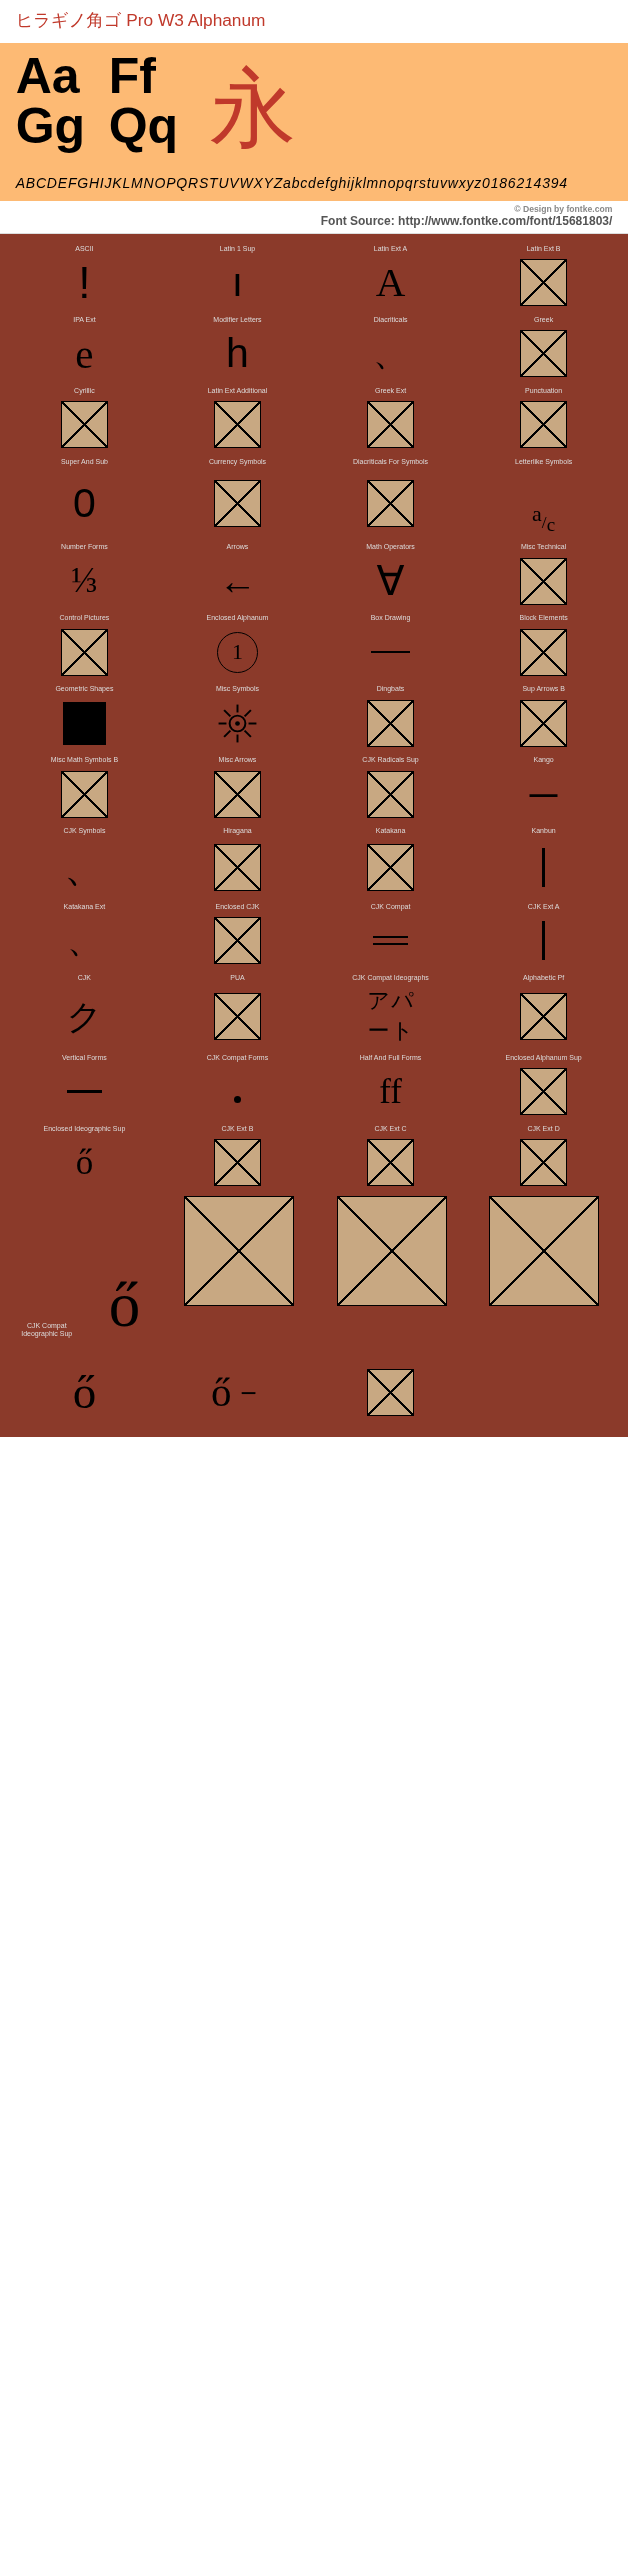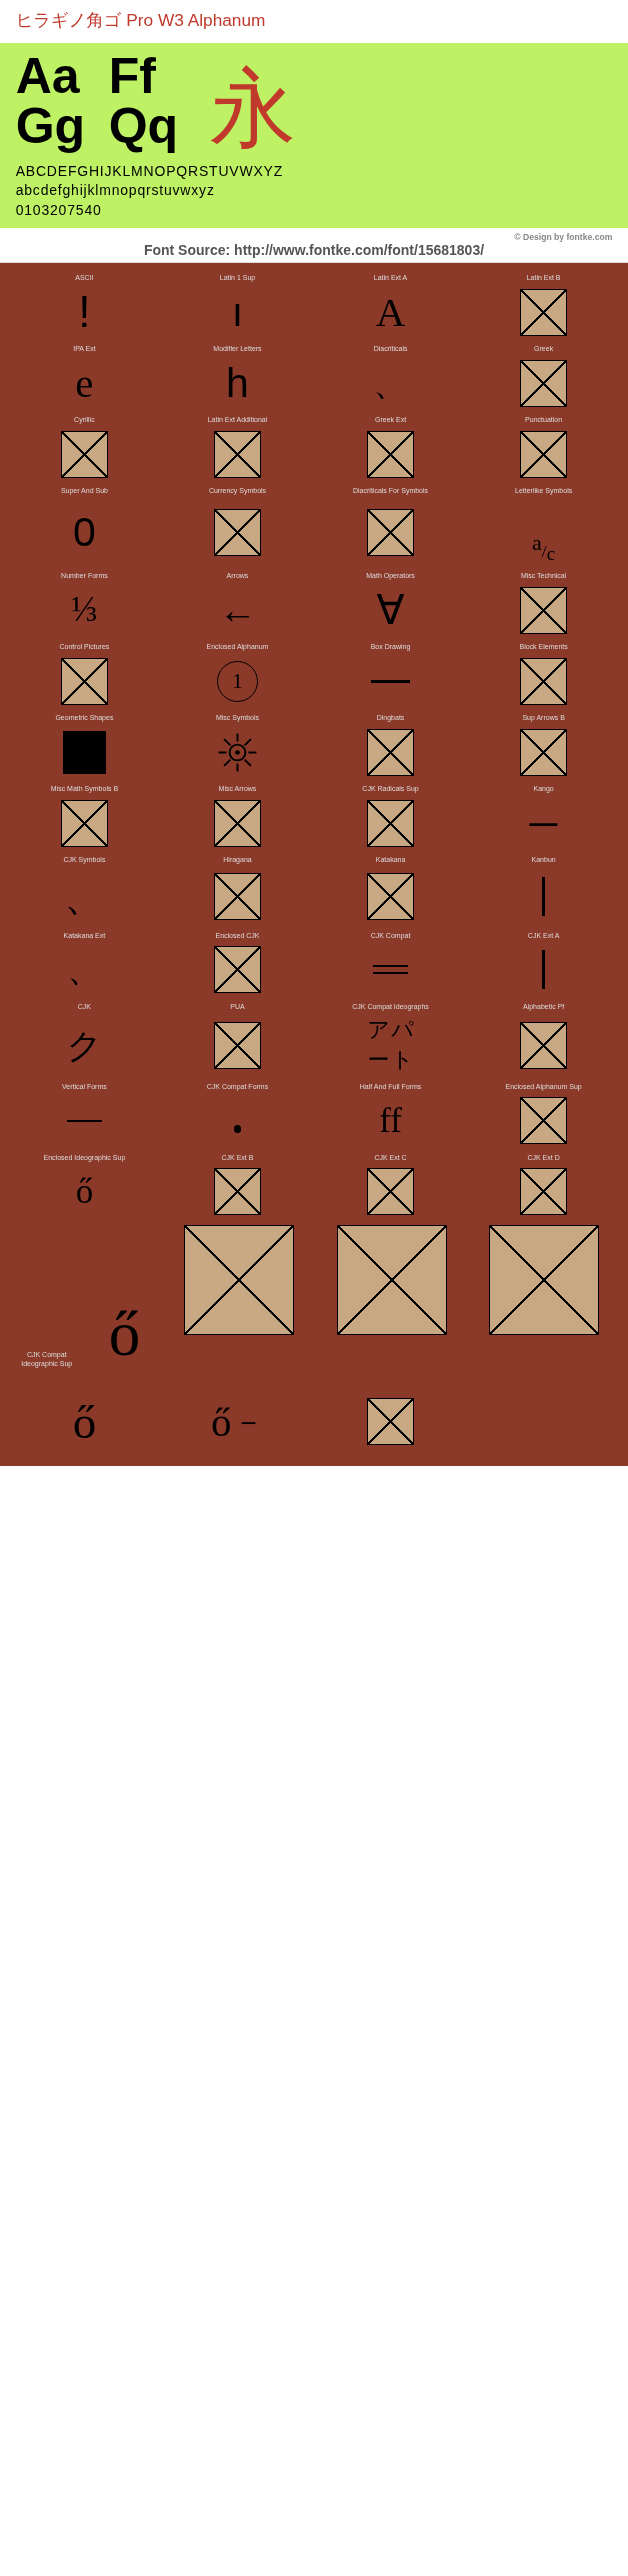--- a/index.html
+++ b/index.html
@@ -16,21 +16,21 @@
     }
     #font-title {
       font-size: 17.3px;
       color: #c0392b;
       font-weight: normal;
       margin-bottom: 6.3px;
     }
 
     
     #preview-area {
-      background: #bef264;
+      background: #fdba74;
       padding: 7.9px 15.7px 7.9px 15.7px;
       display: flex;
       flex-direction: column;
     }
     #preview-row1 {
       display: flex;
       align-items: flex-end;
       gap: 23.6px;
       margin-bottom: 0px;
     }
@@ -46,22 +46,23 @@
       line-height: 1;
     }
     .preview-char-kanji {
       font-size: 86px;
       color: #c0392b;
       line-height: 1;
       margin-left: 7.9px;
     }
     #preview-row2 {
       display: flex;
-      flex-direction: column;
-      margin-top: 11px;
+      flex-direction: row;
+      margin-top: 23px;
+      font-style: italic;
     }
     .alphabet-line {
       font-size: 14px;
       color: #000;
       line-height: 1.4;
       letter-spacing: 0.8px;
     }
 
     
     #info-section {
@@ -69,23 +70,23 @@
       padding: 3.1px 15.7px 4.7px 15.7px;
       border-bottom: 0.8px solid #ddd;
       font-weight: bold;
     }
     .info-line {
       font-size: 8.6px;
       color: #888;
       text-align: right;
     }
     .info-source {
-      font-size: 14px;
+      font-size: 12px;
       color: #555;
-      text-align: center;
+      text-align: right;
     }
 
     
     #grid-section {
       background: #8b3a2a;
       padding: 7.9px;
     }
 
     .grid-row {
       display: flex;
@@ -285,21 +286,21 @@
     </div>
     <div class="preview-char-pair">
       <span class="preview-char-large">Ff</span>
       <span class="preview-char-large">Qq</span>
     </div>
     <span class="preview-char-kanji">永</span>
   </div>
   <div id="preview-row2">
     <span class="alphabet-line">ABCDEFGHIJKLMNOPQRSTUVWXYZ</span>
     <span class="alphabet-line">abcdefghijklmnopqrstuvwxyz</span>
-    <span class="alphabet-line">0103207540</span>
+    <span class="alphabet-line">0186214394</span>
   </div>
 </div>
 
 <div id="info-section">
   <div class="info-line">© Design by fontke.com</div>
   <div class="info-source">Font Source: http://www.fontke.com/font/15681803/</div>
 </div>
 
 <div id="grid-section">
 

